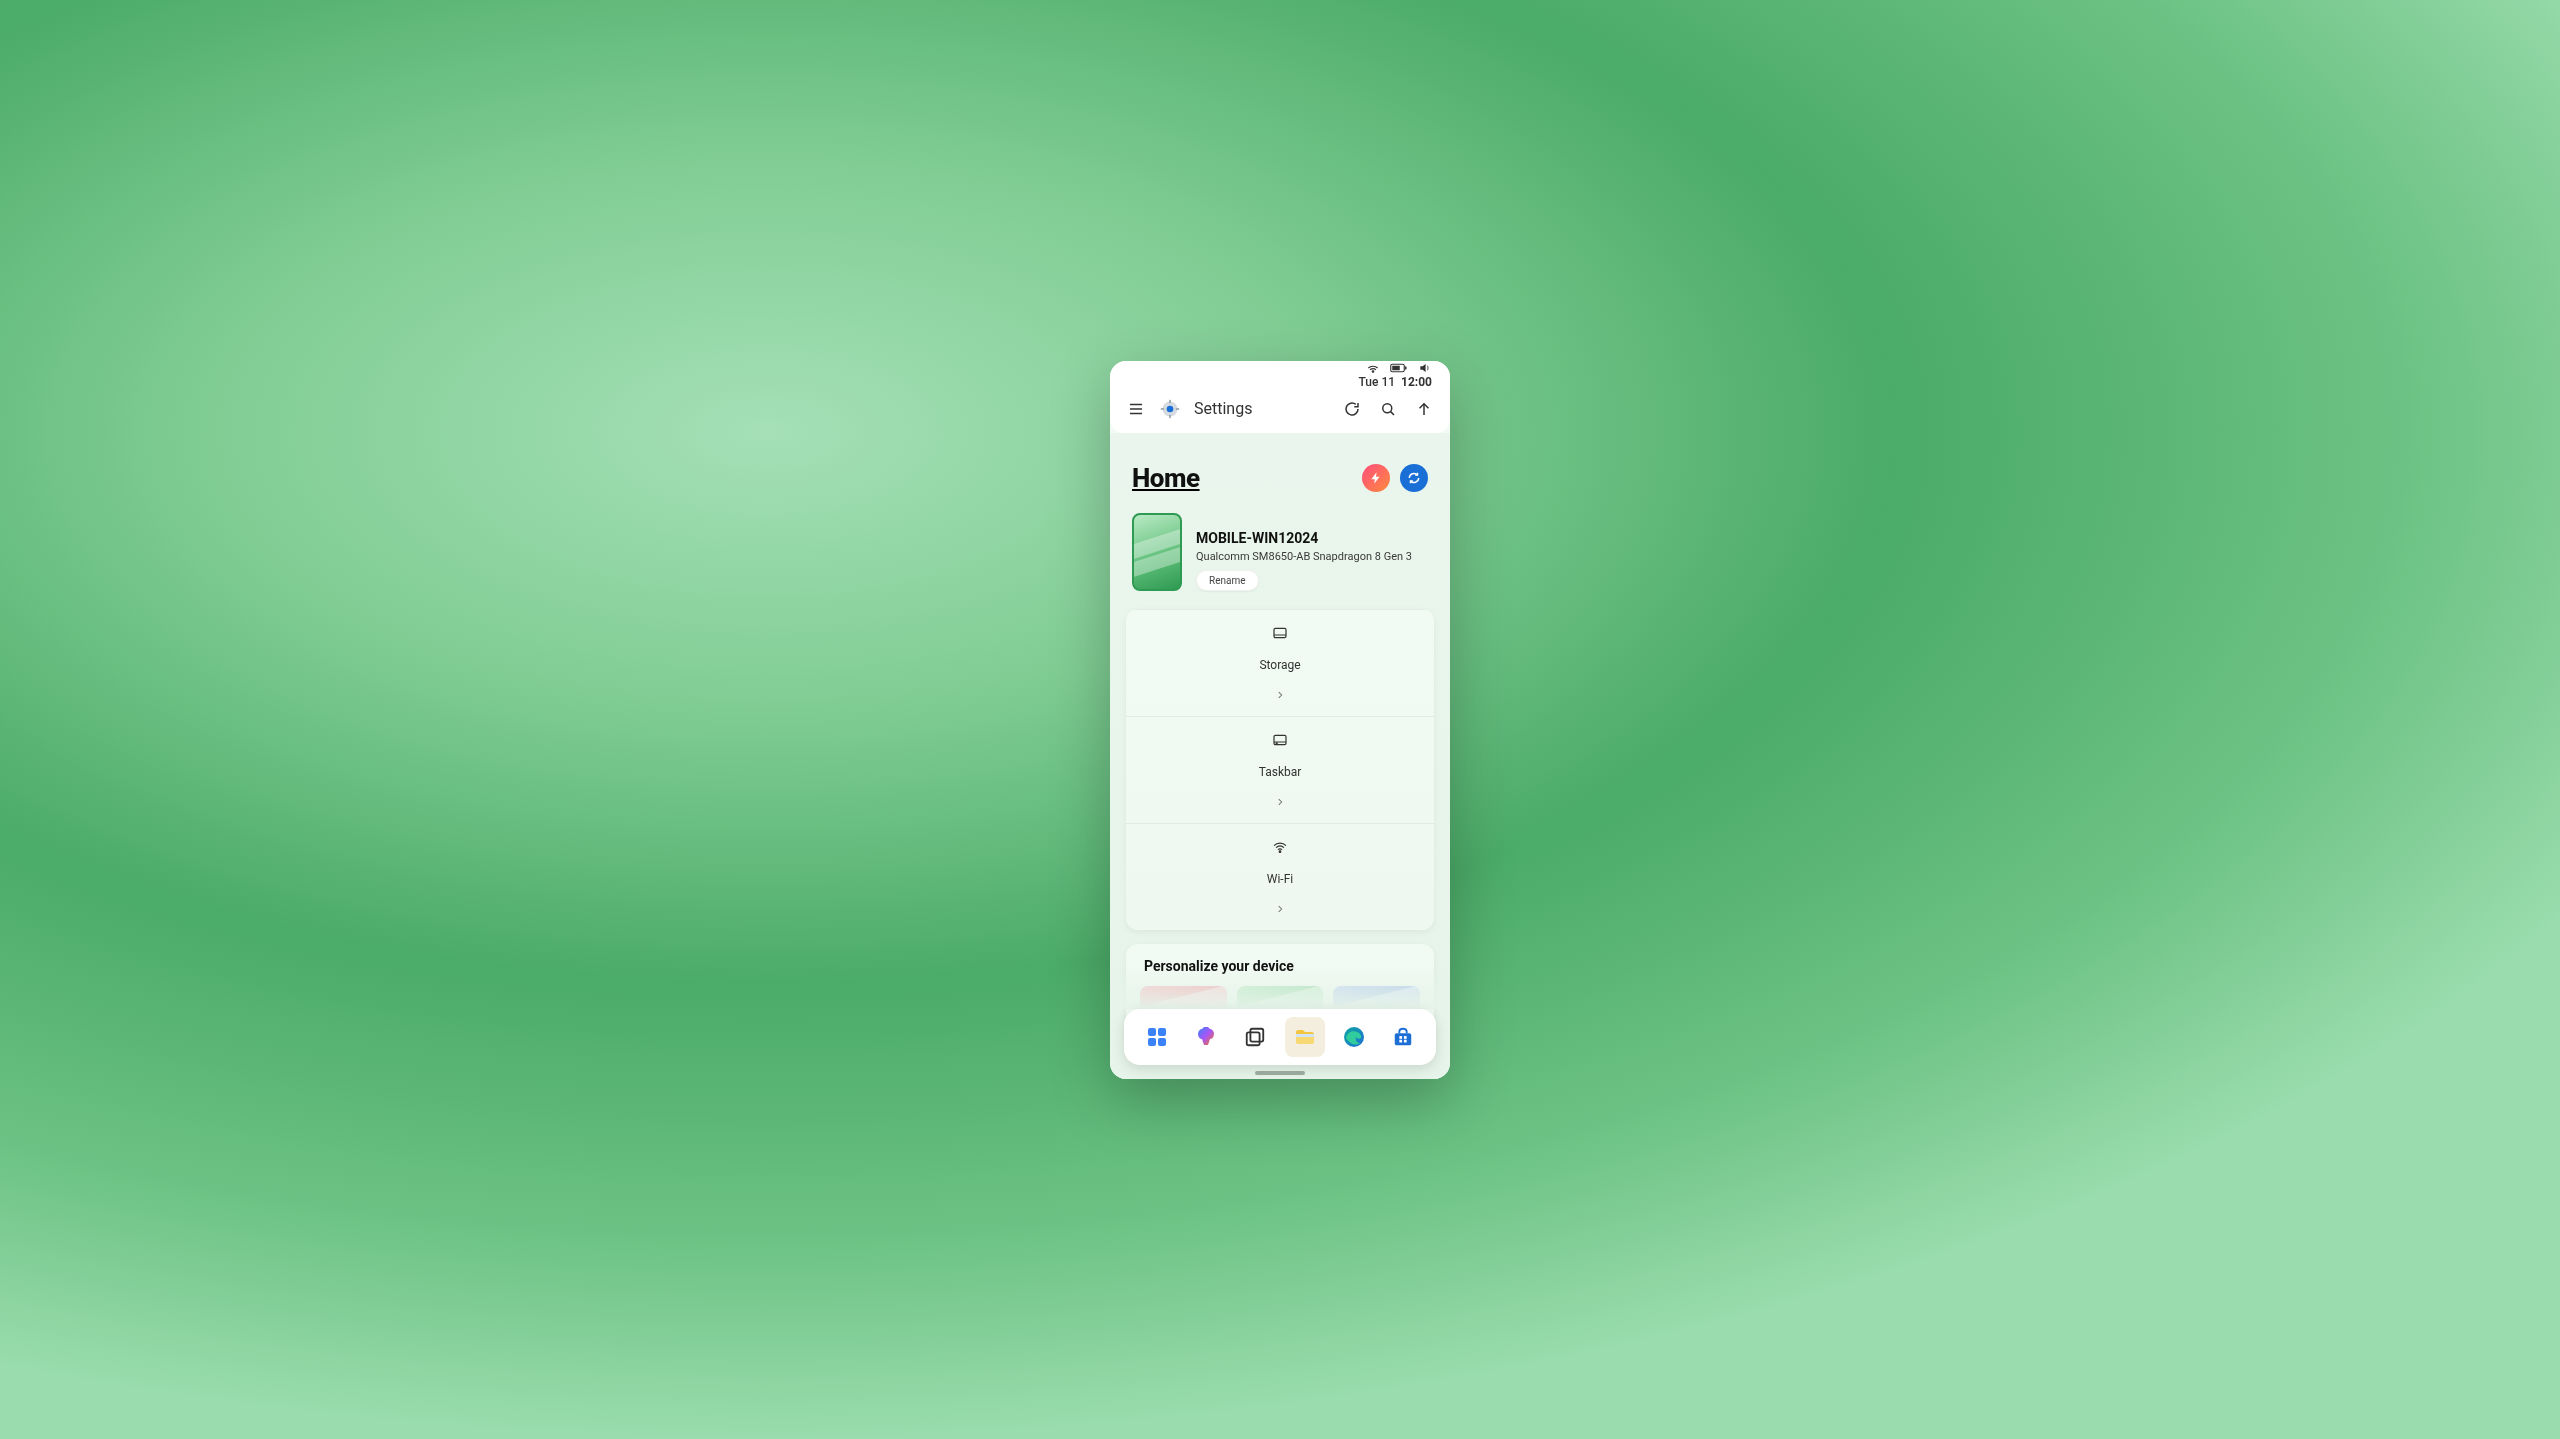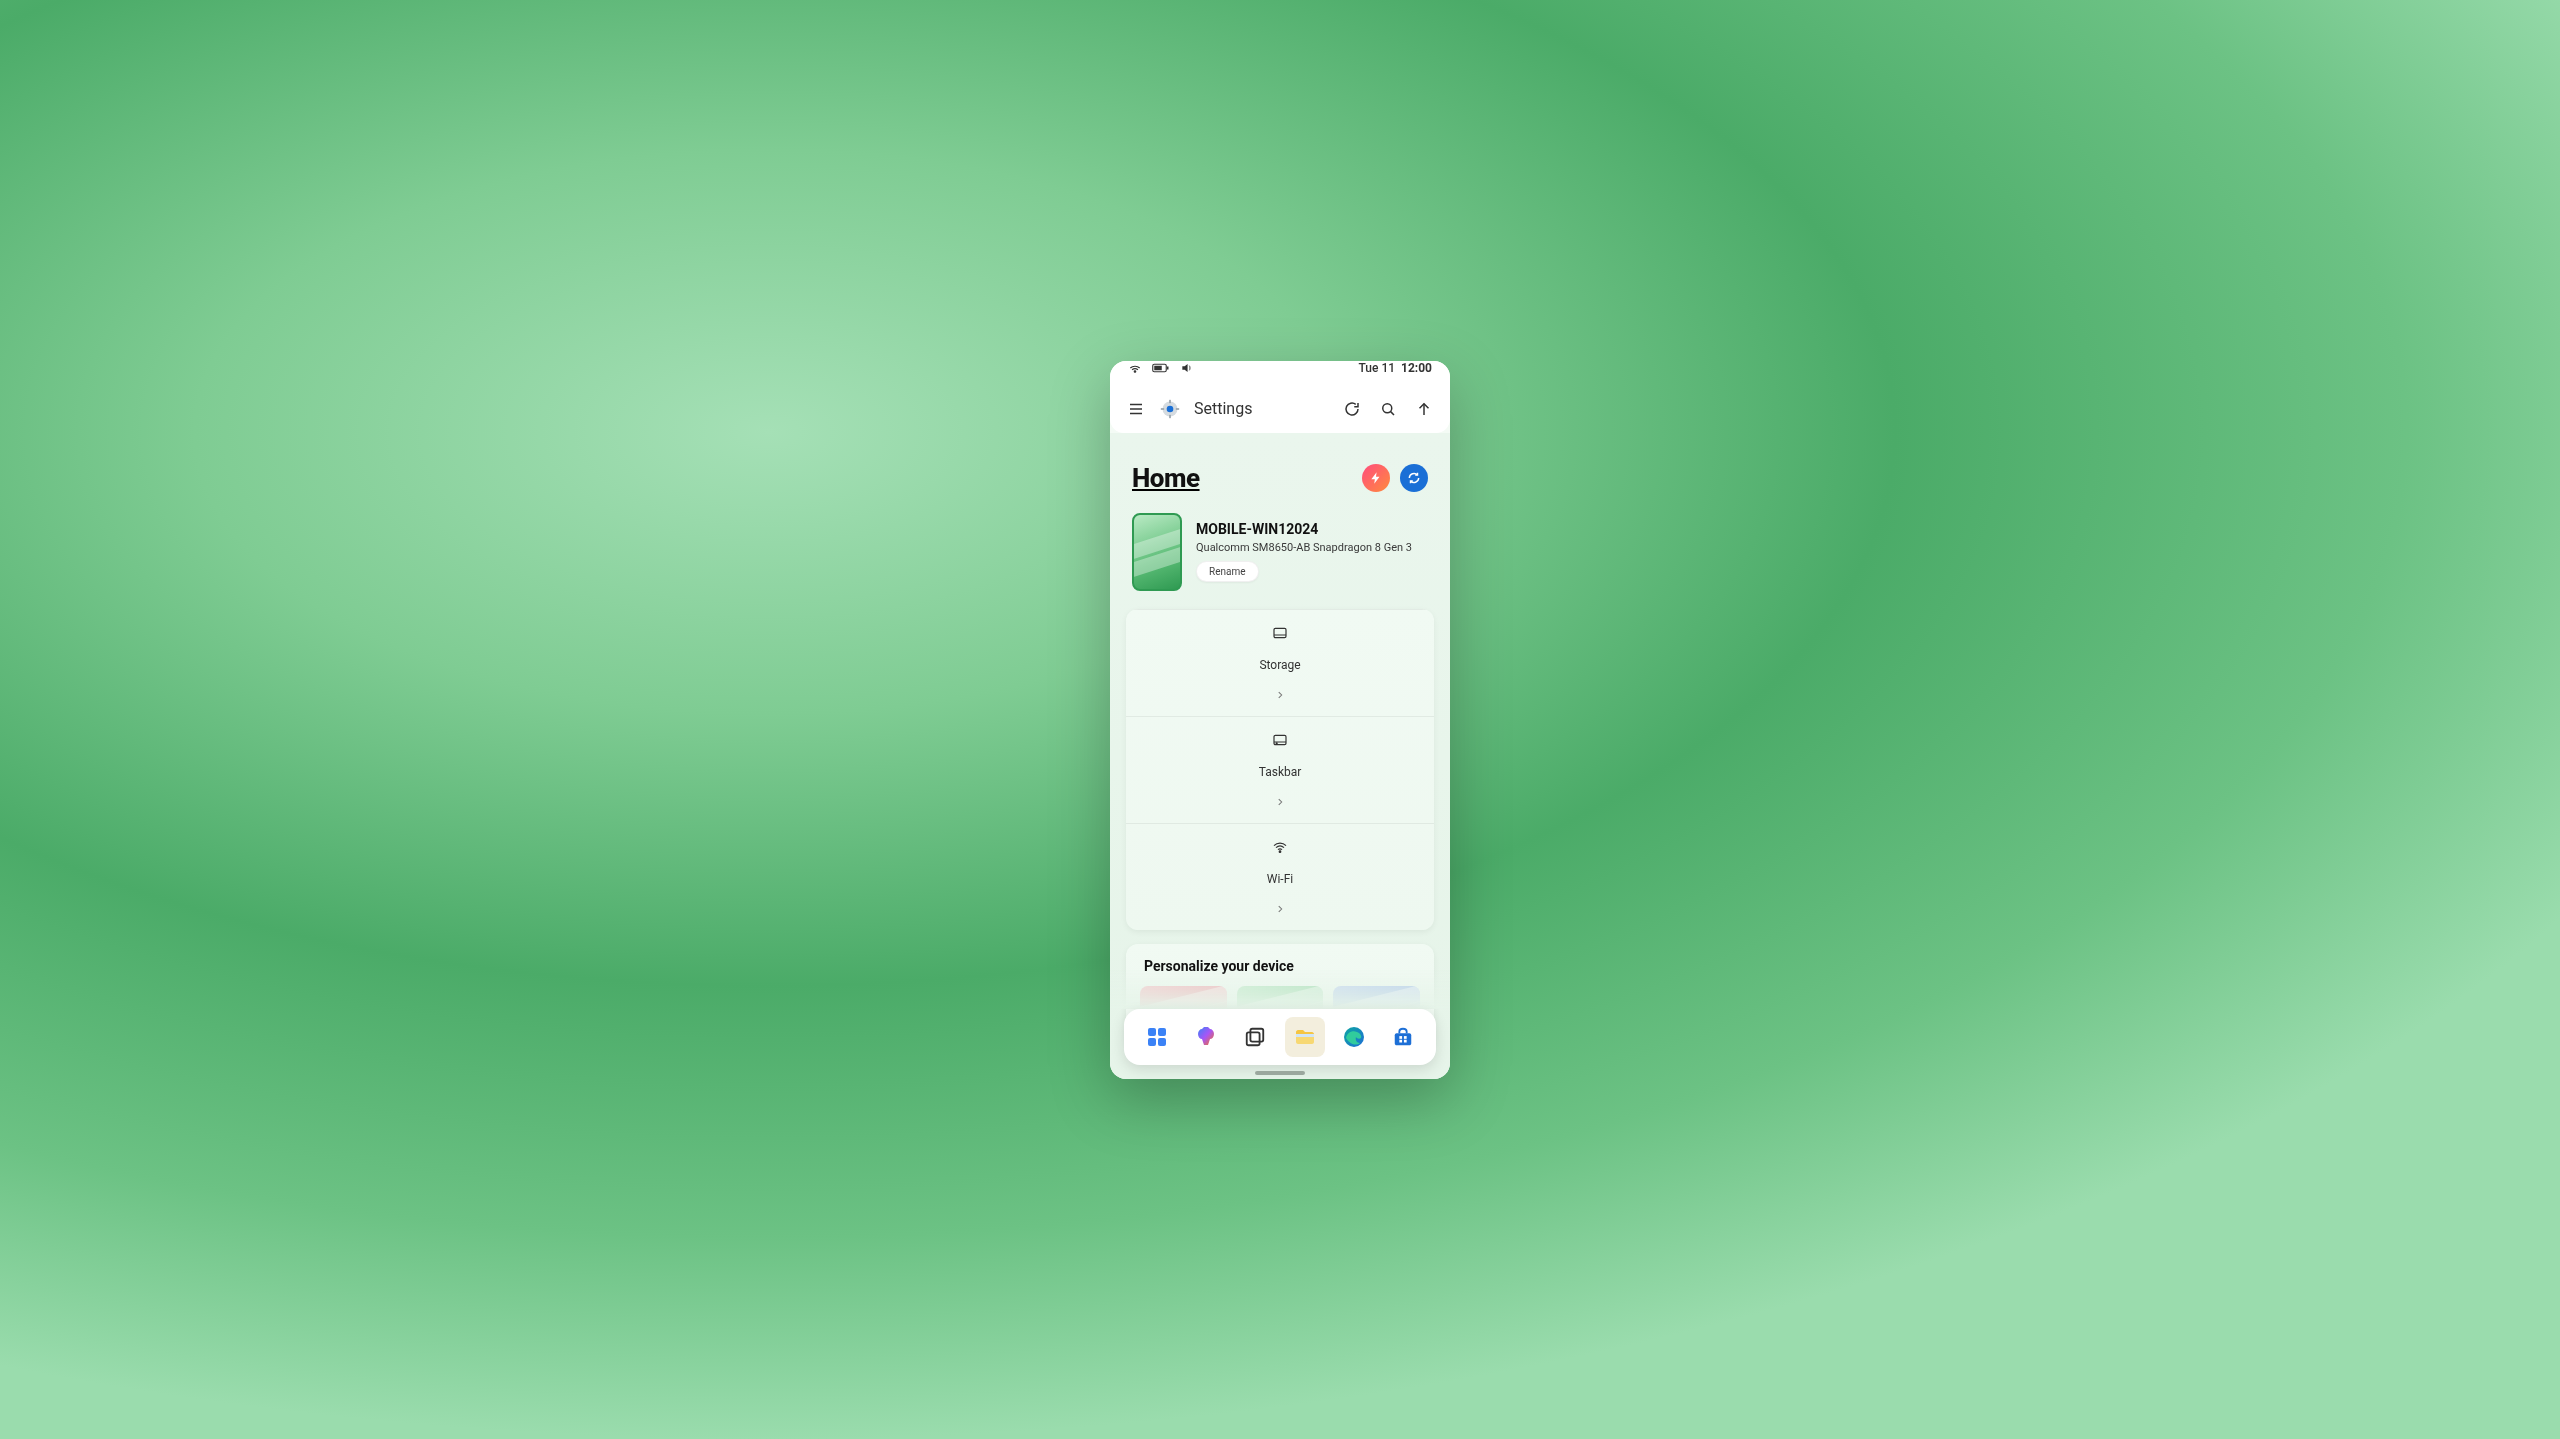--- a/index.html
+++ b/index.html
@@ -23,25 +23,26 @@
     position: relative;
     display: flex;
     flex-direction: column;
   }
 
   
   .status-bar {
     height: 28px;
     background: #fff;
     display: flex;
-    align-items: flex-start;
+    align-items: flex-end;
     padding: 0 18px;
     justify-content: space-between;
     font-size: 12px;
     color: #333;
+    flex-direction: column;
   }
   .status-left { display: flex; gap: 10px; align-items: center; }
   .status-right { display: flex; gap: 6px; align-items: center; font-weight: 500;}
   .status-right .time { font-weight: 700; }
 
   
   .app-header {
     background: #fff;
     display: flex;
     align-items: center;
@@ -74,21 +75,21 @@
   .home-icons { display:flex; gap:10px; align-items:center; }
   .badge-circle {
     width: 28px; height: 28px; border-radius: 50%;
     display:flex; align-items:center; justify-content:center;
   }
   .badge-grad { background: linear-gradient(135deg,#ff4d7e,#ff8a3d); }
   .badge-blue { background:#1a6fd6; }
 
   
   .device-card {
-    display:flex; gap:14px; align-items:center;
+    display:flex; gap:14px; align-items:flex-end;
     padding: 4px 6px 18px;
   }
   .device-thumb {
     width: 50px; height: 78px;
     border: 2px solid #2f9a52; border-radius: 8px;
     background: linear-gradient(160deg,#b9eac4 0%, #5cbd77 60%, #2f9a52 100%);
     position: relative; overflow:hidden;
   }
   .device-thumb::before, .device-thumb::after {
     content:""; position:absolute; left:-10px; right:-10px; height:14px;

